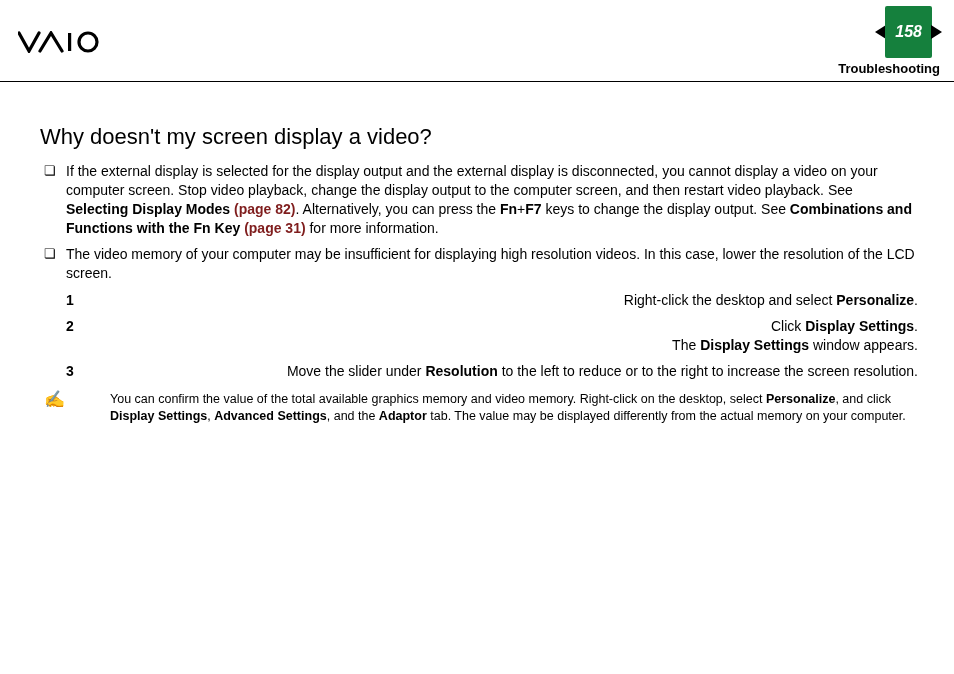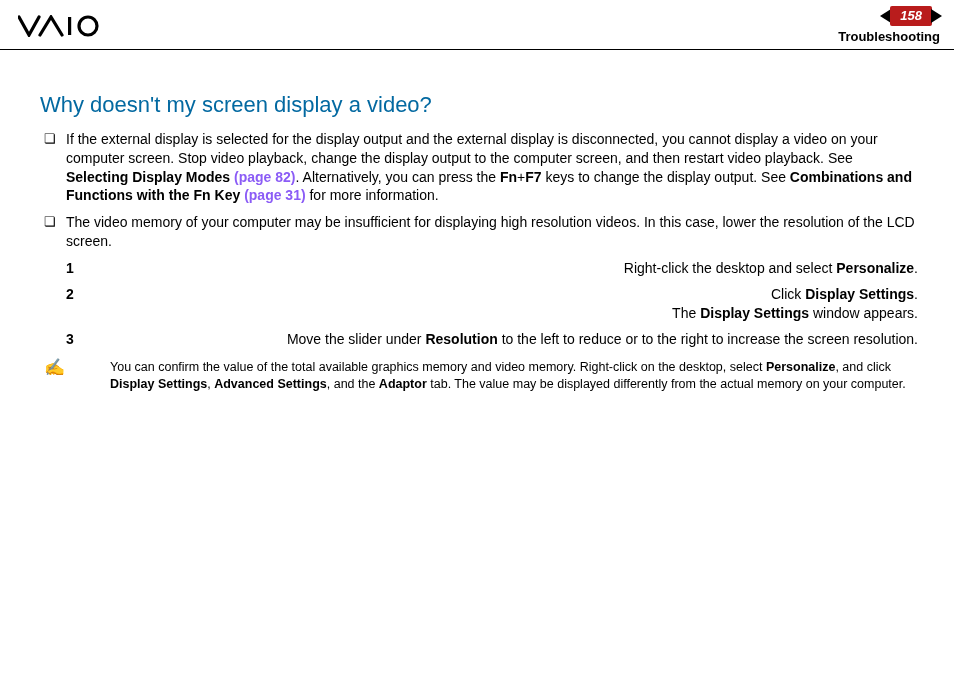--- a/index.html
+++ b/index.html
@@ -26,45 +26,45 @@
     flex-direction: column;
     align-items: flex-end;
     gap: 2px;
   }
   .page-nav {
     display: flex;
     align-items: center;
     gap: 0;
   }
   .page-badge {
-    background: #b91c1c;
+    background: #15803d;
     color: #fff;
     font-weight: bold;
     font-style: italic;
-    font-size: 13px;
-    padding: 1px 10px;
+    font-size: 16px;
+    padding: 15px 10px;
     border-radius: 2px;
   }
   .arrow-left, .arrow-right {
     width: 0; height: 0;
     border-top: 7px solid transparent;
     border-bottom: 7px solid transparent;
   }
   .arrow-left { border-right: 11px solid #000; margin-right: -1px;}
   .arrow-right { border-left: 11px solid #000; margin-left: -1px;}
   .section-label {
     font-weight: bold;
     font-size: 13px;
     padding-right: 2px;
   }
   .content {
     padding: 40px 36px 0 40px;
   }
   h2.q {
-    color: #0369a1;
+    color: #000000;
     font-weight: normal;
     font-size: 22px;
     margin-bottom: 10px;
   }
   .bullet-item {
     display: flex;
     margin-bottom: 8px;
     padding-left: 4px;
   }
   .bullet-mark {
@@ -95,21 +95,21 @@
     font-family: Arial, Helvetica, sans-serif;
   }
   .note-icon {
     flex: 0 0 22px;
     font-size: 17px;
     line-height: 1;
     color:#000;
   }
   .note-text { flex: 1; line-height: 1.35; margin-left: 44px; }
   b { font-weight: bold; }
-  .link { color: #8b5cf6; font-weight: bold; }
+  .link { color: #7f1d1d; font-weight: bold; }
   .sec2 { margin-top: 14px; }
   .plain { padding-left: 0; margin-top:6px; }
 </style>
 </head>
 <body>
 
 <div class="header">
   <div class="logo">
     <svg width="96" height="22" viewBox="0 0 96 22">
       <path d="M1 2 L11 20 L21 2" stroke="#000" stroke-width="3.2" fill="none" stroke-linecap="round"></path>

